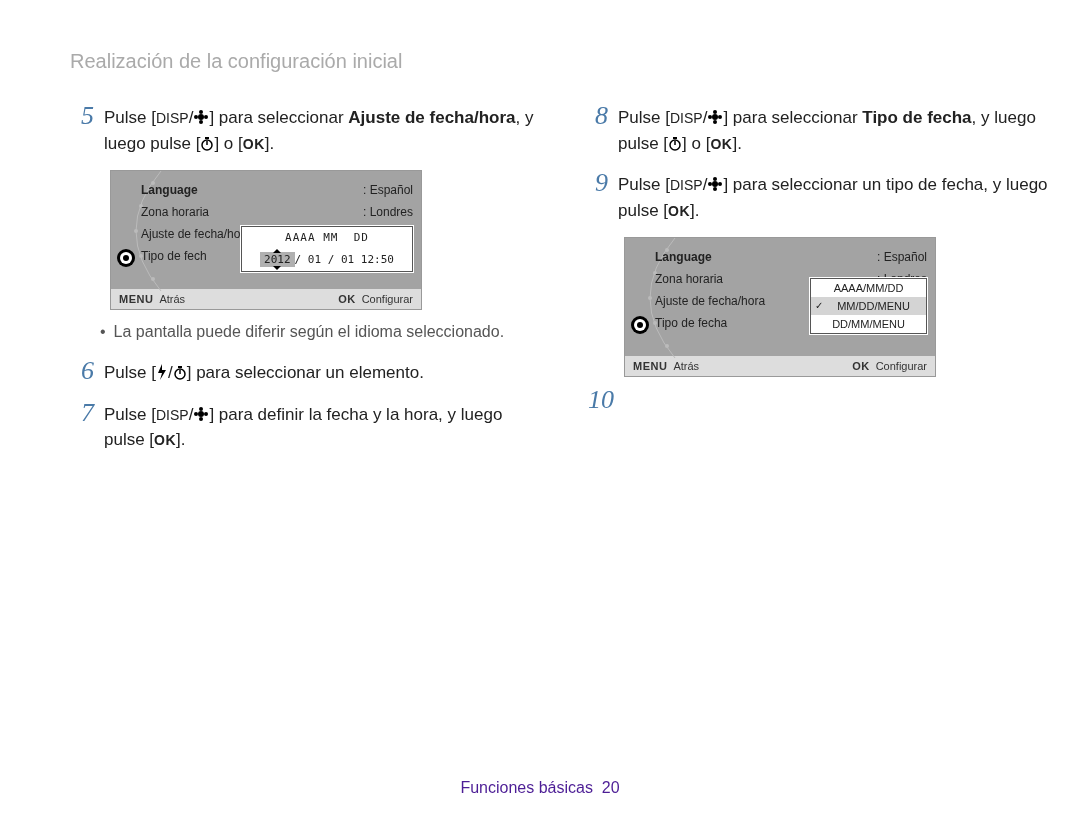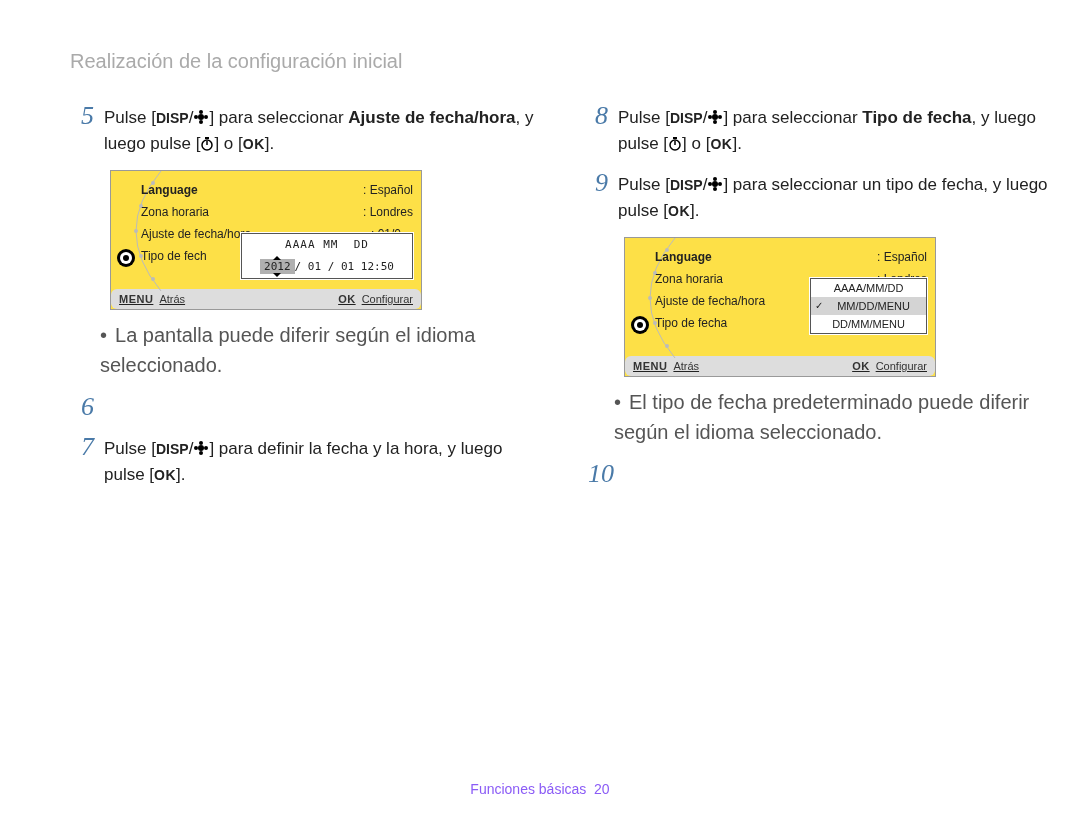--- a/index.html
+++ b/index.html
@@ -47,53 +47,52 @@
   .step-text {
     font-size:17px;
     line-height:1.5;
     color:#222;
     padding-top:2px;
   }
   .step-text strong { font-weight:700; }
   .btn-icon {
     display:inline-block;
     vertical-align:baseline;
-    font-weight:700;
+    font-weight:400;
     font-size:14px;
   }
   .btn-ok { font-weight:900; letter-spacing:0.5px; }
   svg.inline-icon {
     display:inline-block;
     vertical-align:-2px;
   }
   .indent-list {
-    font-size:20px;
+    font-size:16px;
     color:#555;
     margin:8px 0 14px 30px;
     padding:0;
     list-style:none;
   }
   .indent-list li::before {
     content:"•";
     margin-right:8px;
     color:#555;
   }
   .indent-list li {
     line-height:1.5;
   }
   
   .ui-screen {
     width:310px;
-    background:#fde047;
+    background:#a3a3a3;
     border:1px solid #999;
     margin:6px 7px 10px 40px;
     font-size:12px;
     position:relative;
     overflow:hidden;
-    text-decoration:underline;
   }
   .ui-body {
     position:relative;
     height:118px;
   }
   .ui-rows {
     position:absolute; left:30px; top:8px; right:8px;
   }
   .ui-row { display:flex; justify-content:space-between; height:22px; align-items:center; }
   .ui-row .k { color:#222; }
@@ -110,21 +109,21 @@
     content:""; position:absolute; left:3px; top:3px; width:12px; height:12px;
     background:#fff; border-radius:50%;
   }
   .gear::after {
     content:""; position:absolute; left:6px; top:6px; width:6px; height:6px;
     background:#000; border-radius:50%;
   }
   .popup {
     position:absolute;
     right:8px;
-    top:62px;
+    top:55px;
     background:#fff;
     border:1px solid #555;
     font-size:11px;
     text-align:center;
     box-shadow:0 0 0 1px #fff;
   }
   .popup.date { width:170px; }
   .popup .row1 { padding:4px 6px; white-space:pre; letter-spacing:1px; font-family:Menlo, Consolas, monospace; }
   .popup .row2 { padding:4px 6px; background:#fff; font-family:Menlo, Consolas, monospace; display:flex; align-items:center; justify-content:center;}
   .popup .row2 .sel {
@@ -144,27 +143,26 @@
   .popup.list .opt.sel::before {
     content:"✓"; position:absolute; left:4px; font-size:10px;
   }
   .popup.list .opt.sel .lbl { margin-left:10px; }
   .ui-footer {
     display:flex; justify-content:space-between;
     background:#ddd;
     padding:4px 8px;
     font-size:11px;
     color:#333;
-    border-radius:6px;
   }
   .ui-footer .mlabel { font-weight:900; margin-right:6px; letter-spacing:0.5px;}
   .page-footer {
     position:absolute; left:0; right:0; bottom:18px;
     text-align:center;
-    font-size:14px; color:#8b5cf6;
+    font-size:16px; color:#4c1d95;
   }
 </style>
 </head>
 <body>
 
 <div class="page">
 
   <h2 class="section-title">Realización de la configuración inicial</h2>
 
   <div class="columns">
@@ -230,20 +228,29 @@
           <span><span class="mlabel">OK</span><span>Configurar</span></span>
         </div>
       </div>
 
       <ul class="indent-list">
         <li>La pantalla puede diferir según el idioma seleccionado.</li>
       </ul>
 
       <div class="step">
         <div class="step-num">6</div>
+        <div class="step-text">
+          <span>Pulse [</span><svg class="inline-icon" width="12" height="16" viewBox="0 0 12 16">
+              <polygon points="6,0 2,9 6,9 4,16 10,6 6,6" fill="#000"></polygon>
+            </svg><span>/</span><svg class="inline-icon" width="14" height="14" viewBox="0 0 14 14">
+              <circle cx="7" cy="8" r="5" fill="none" stroke="#000" stroke-width="1.5"></circle>
+              <line x1="7" y1="8" x2="7" y2="4" stroke="#000" stroke-width="1.5"></line>
+              <rect x="5" y="0" width="4" height="2" fill="#000"></rect>
+            </svg><span>] para seleccionar un elemento.</span>
+        </div>
       </div>
 
       <div class="step">
         <div class="step-num">7</div>
         <div class="step-text">
           <span>Pulse [</span><span class="btn-icon">DISP</span><span>/</span><svg class="inline-icon" width="16" height="16" viewBox="0 0 16 16">
               <circle cx="8" cy="8" r="3" fill="#000"></circle>
               <circle cx="8" cy="3" r="2" fill="#000"></circle>
               <circle cx="8" cy="13" r="2" fill="#000"></circle>
               <circle cx="3" cy="8" r="2" fill="#000"></circle>
@@ -319,23 +326,20 @@
             <div class="opt sel"><span class="lbl">MM/DD/MENU</span></div>
             <div class="opt">DD/MM/MENU</div>
           </div>
         </div>
         <div class="ui-footer">
           <span><span class="mlabel">MENU</span><span>Atrás</span></span>
           <span><span class="mlabel">OK</span><span>Configurar</span></span>
         </div>
       </div>
 
-      <ul class="indent-list">
-        <li>El tipo de fecha predeterminado puede diferir según el idioma seleccionado.</li>
-      </ul>
 
       <div class="step">
         <div class="step-num" style="min-width:30px;">10</div>
       </div>
 
     </div>
   </div>
 
   <div class="page-footer">
     <span>Funciones básicas</span>&nbsp;&nbsp;<span>20</span>

